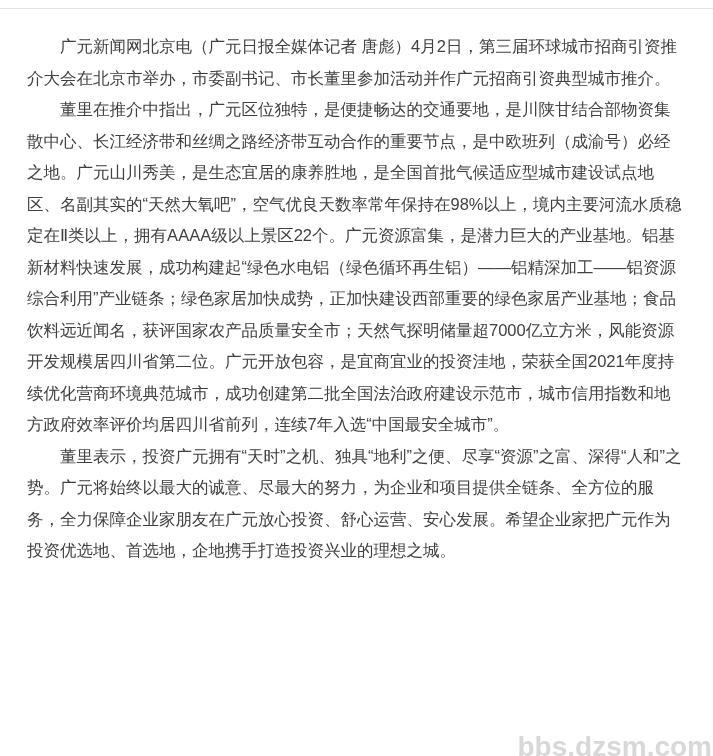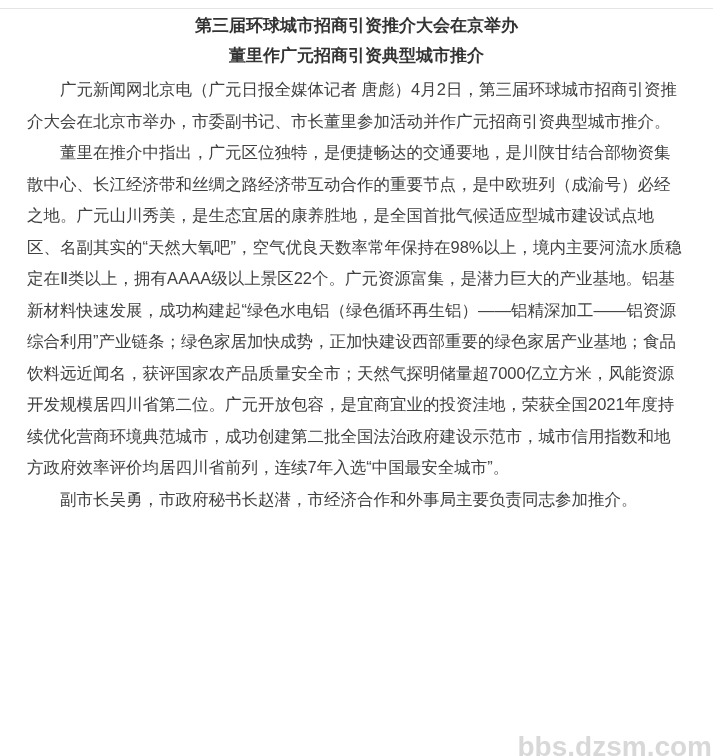--- a/index.html
+++ b/index.html
@@ -34,21 +34,21 @@
     width: 659px;
   }
   .article-title {
     font-size: 17px;
     font-weight: bold;
     line-height: 30px;
     text-align: center;
     color: var(--title-color);
   }
   .title-line { display: block; }
-  .article-body { margin-top: 3px; }
+  .article-body { margin-top: 20px; }
   .article-body p {
     font-size: 16.5px;
     line-height: 31.5px;
     color: var(--body-color);
     text-indent: 2em;
     text-align: left;
   }
   .watermark {
     position: absolute;
     right: 1px;
@@ -60,26 +60,22 @@
     white-space: nowrap;
   }
 </style>
 </head>
 <body>
 
 <div class="page">
   <div class="top-divider"></div>
 
   <div class="article">
-    <h1 class="article-title">
-      <span class="title-line">第三届环球城市招商引资推介大会在京举办</span>
-      <span class="title-line">董里作广元招商引资典型城市推介</span>
-    </h1>
 
     <div class="article-body">
       <p>广元新闻网北京电（广元日报全媒体记者 唐彪）4月2日，第三届环球城市招商引资推介大会在北京市举办，市委副书记、市长董里参加活动并作广元招商引资典型城市推介。</p>
       <p>董里在推介中指出，广元区位独特，是便捷畅达的交通要地，是川陕甘结合部物资集散中心、长江经济带和丝绸之路经济带互动合作的重要节点，是中欧班列（成渝号）必经之地。广元山川秀美，是生态宜居的康养胜地，是全国首批气候适应型城市建设试点地区、名副其实的“天然大氧吧”，空气优良天数率常年保持在98%以上，境内主要河流水质稳定在Ⅱ类以上，拥有AAAA级以上景区22个。广元资源富集，是潜力巨大的产业基地。铝基新材料快速发展，成功构建起“绿色水电铝（绿色循环再生铝）——铝精深加工——铝资源综合利用”产业链条；绿色家居加快成势，正加快建设西部重要的绿色家居产业基地；食品饮料远近闻名，获评国家农产品质量安全市；天然气探明储量超7000亿立方米，风能资源开发规模居四川省第二位。广元开放包容，是宜商宜业的投资洼地，荣获全国2021年度持续优化营商环境典范城市，成功创建第二批全国法治政府建设示范市，城市信用指数和地方政府效率评价均居四川省前列，连续7年入选“中国最安全城市”。</p>
-      <p>副市长吴勇，市政府秘书长赵潜，市经济合作和外事局主要负责同志参加推介。</p>
+      <p>董里表示，投资广元拥有“天时”之机、独具“地利”之便、尽享“资源”之富、深得“人和”之势。广元将始终以最大的诚意、尽最大的努力，为企业和项目提供全链条、全方位的服务，全力保障企业家朋友在广元放心投资、舒心运营、安心发展。希望企业家把广元作为投资优选地、首选地，企地携手打造投资兴业的理想之城。</p>
     </div>
   </div>
 
   <div class="watermark">bbs.dzsm.com</div>
 </div>
 
 </body></html>

